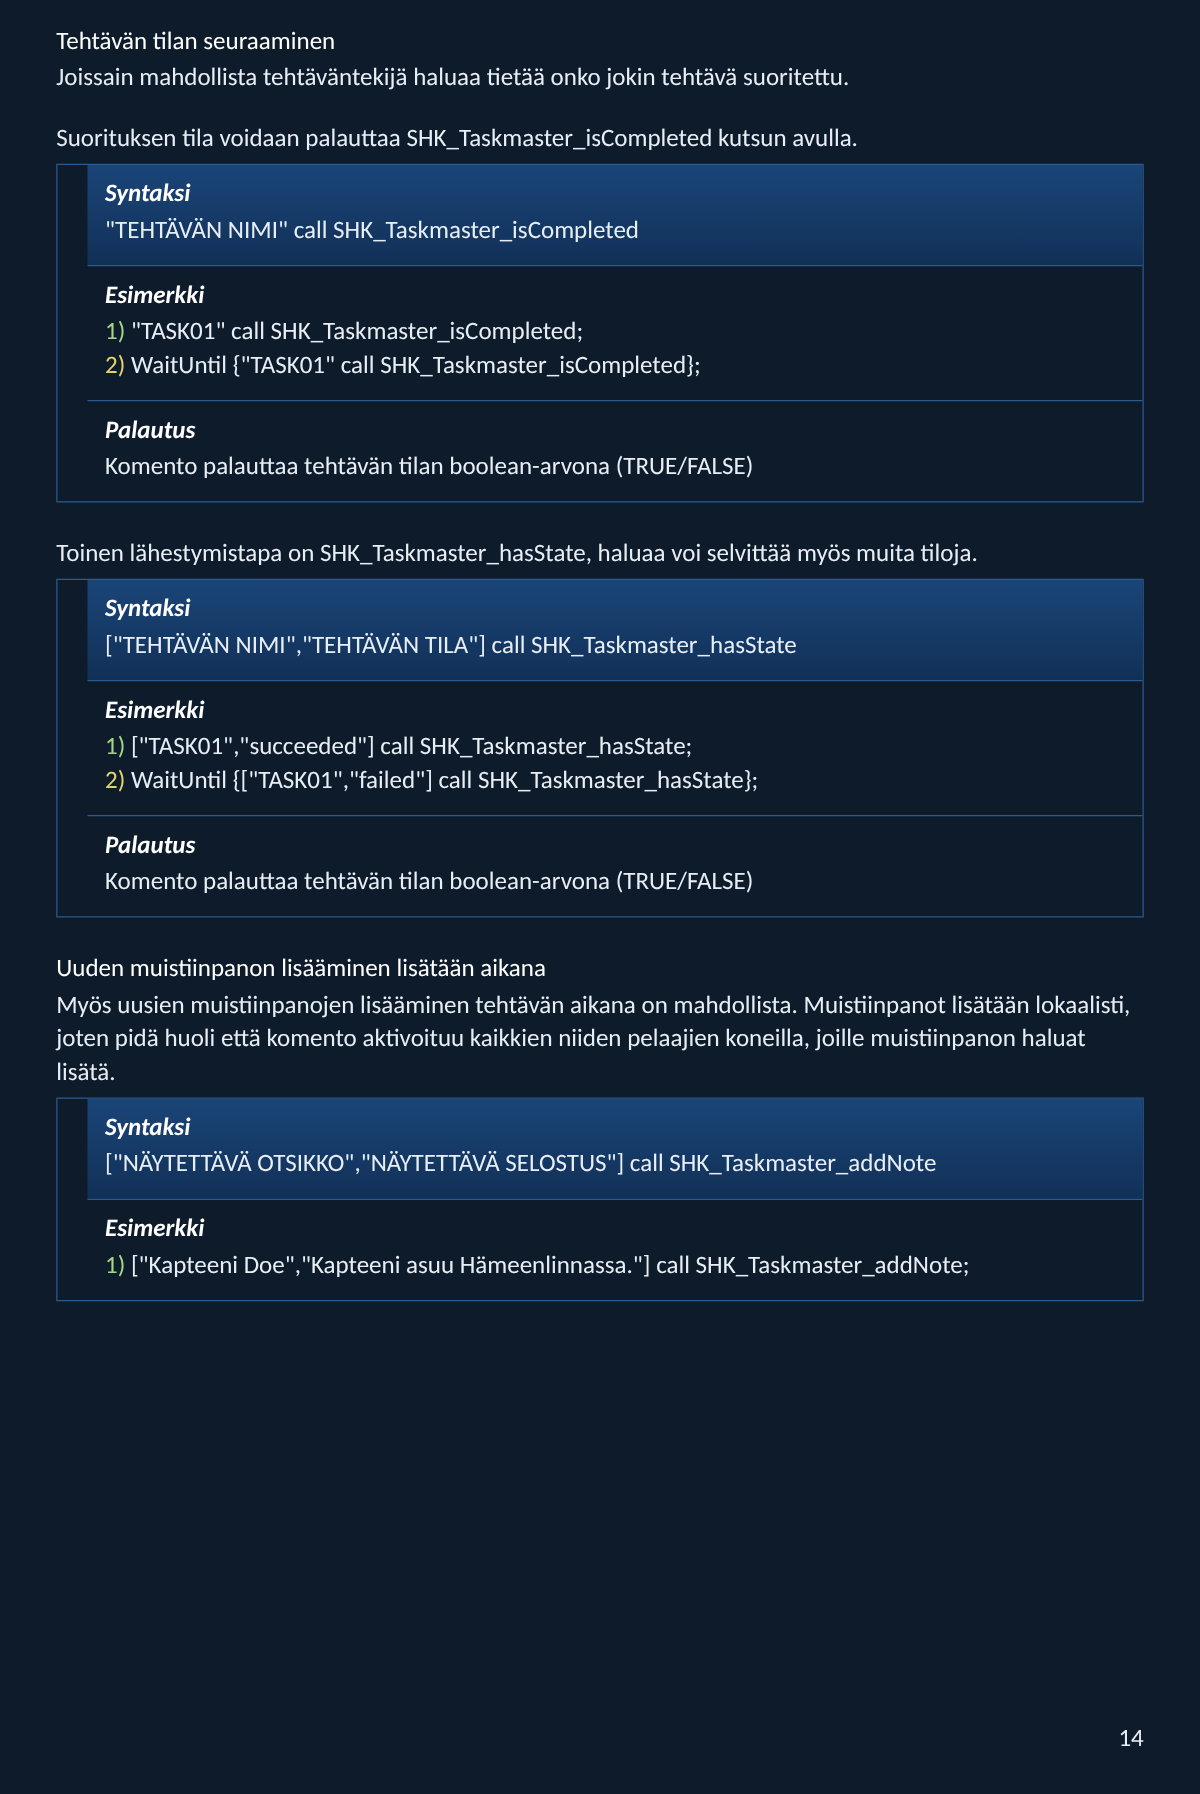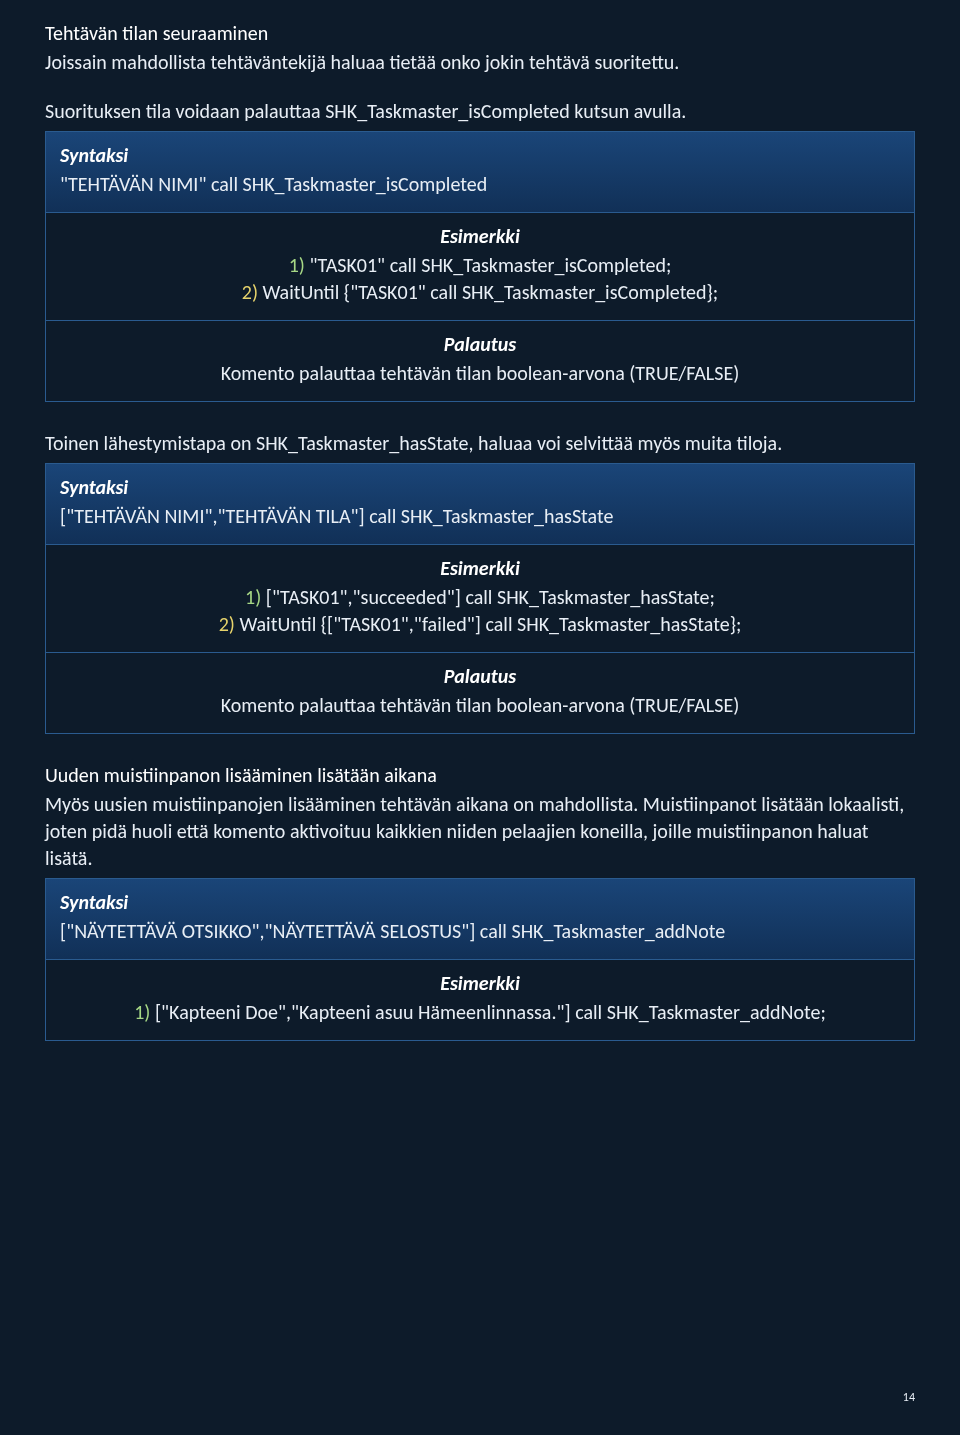--- a/index.html
+++ b/index.html
@@ -20,50 +20,50 @@
     margin-bottom: 2px;
   }
   .body-text {
     color: #e8eef5;
     margin-bottom: 4px;
   }
   .gap-sm { height: 18px; }
   .box {
     border: 1px solid #2a5b8f;
     margin: 6px 0 10px 0;
+    padding-left: 24px;
   }
   .cell {
     padding: 10px 14px 14px 14px;
     border-bottom: 1px solid #2a5b8f;
   }
   .cell:last-child { border-bottom: none; }
   .cell-syntax {
     background: #143861;
     background: linear-gradient(#1a4578, #113057);
   }
   .cell-plain {
     background: transparent;
-    text-align: center;
   }
   .label-italic {
     font-style: italic;
     font-weight: bold;
     color: #ffffff;
     margin-bottom: 2px;
   }
   .code-line {
     color: #e8eef5;
   }
   .num-green { color: #a6d785; }
   .num-yellow { color: #e6d36b; }
   .page-num {
     position: absolute;
     bottom: 30px;
     right: 45px;
-    font-size: 12px;
+    font-size: 20px;
     color: #e8eef5;
   }
 </style>
 </head>
 <body>
 
 <div class="section-heading">Tehtävän tilan seuraaminen</div>
 <div class="body-text">Joissain mahdollista tehtäväntekijä haluaa tietää onko jokin tehtävä suoritettu.</div>
 <div class="gap-sm"></div>
 <div class="body-text">Suorituksen tila voidaan palauttaa SHK_Taskmaster_isCompleted kutsun avulla.</div>

